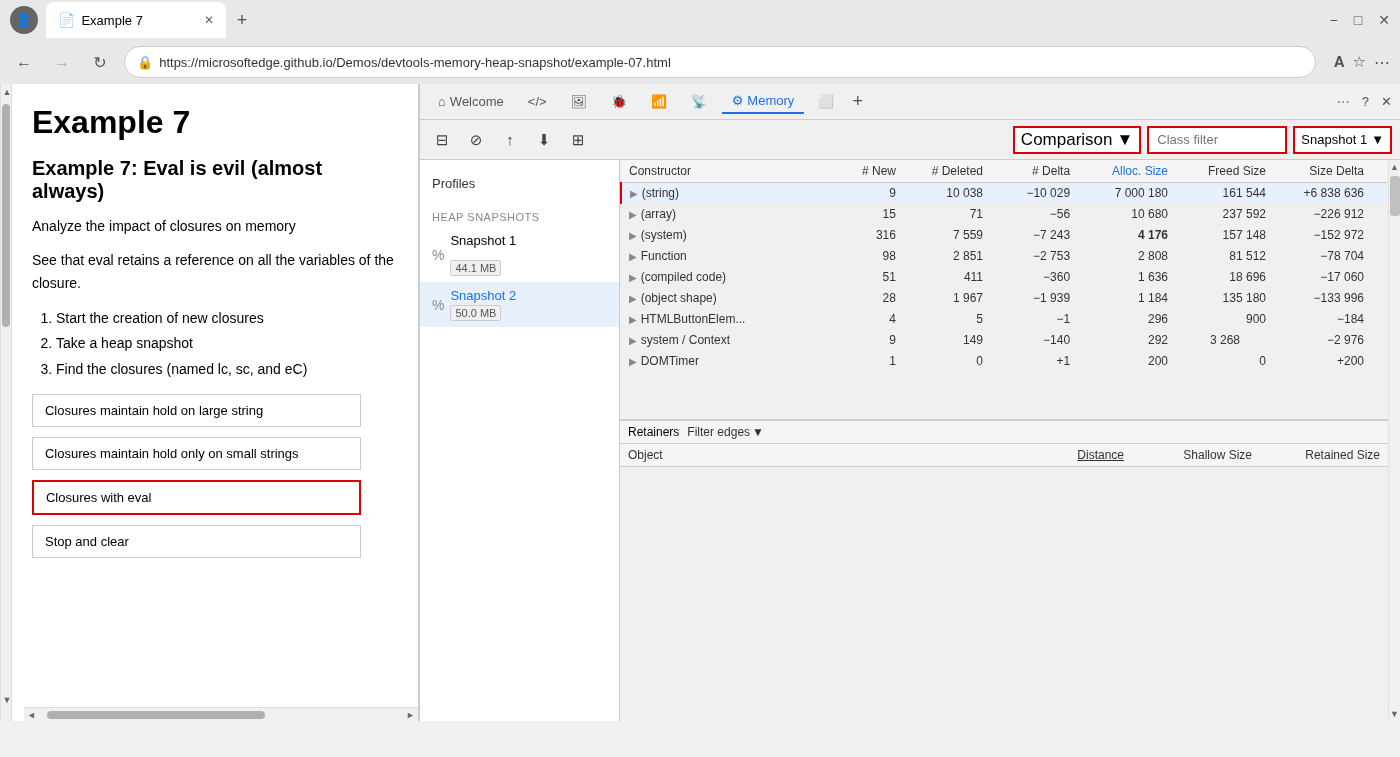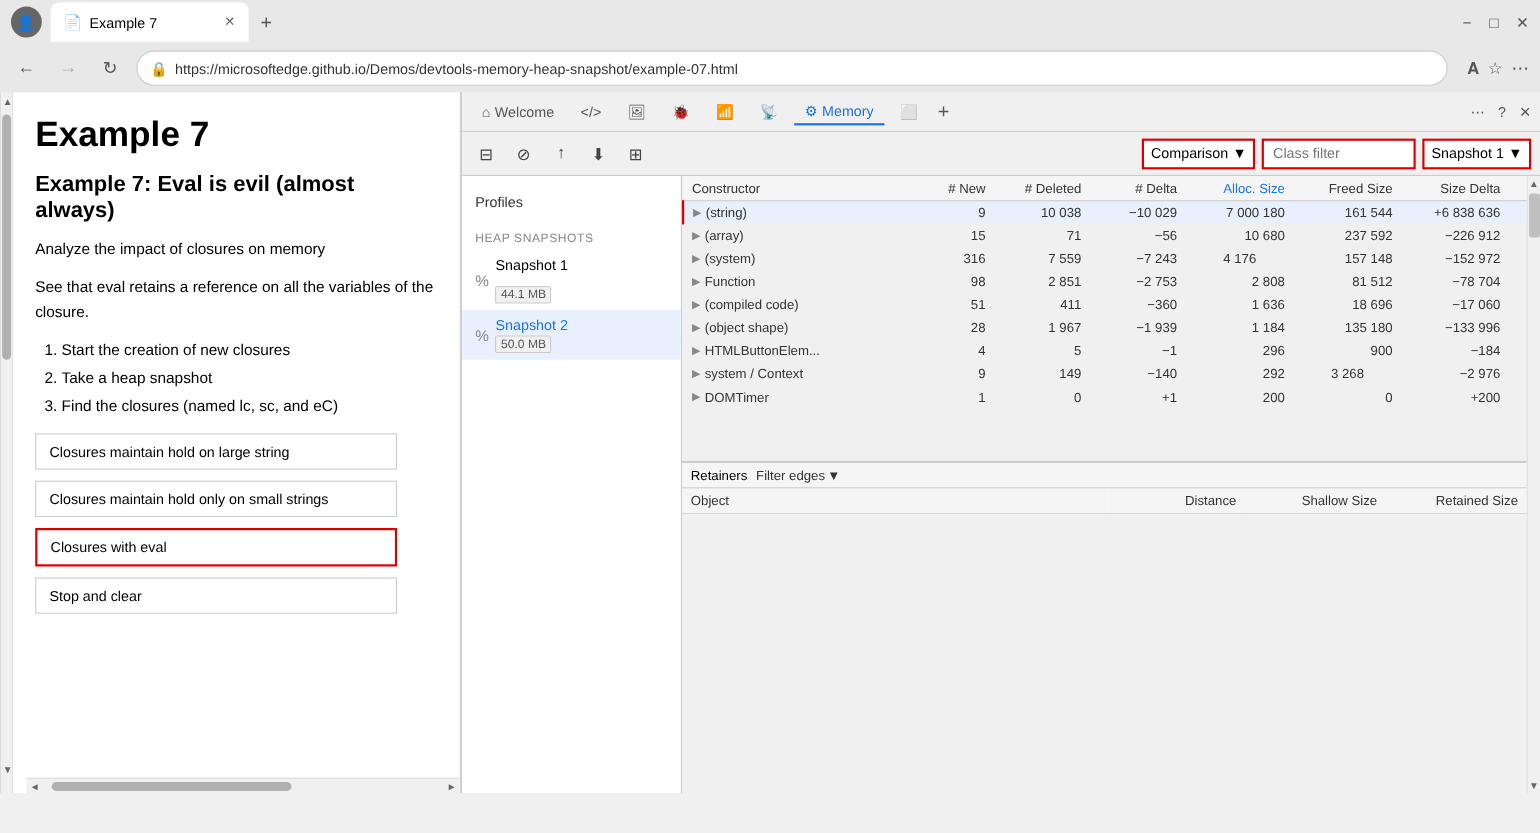--- a/index.html
+++ b/index.html
@@ -37,21 +37,21 @@
     .dt-tabs { display: flex; align-items: center; background: #f0f0f0; border-bottom: 1px solid #ccc; height: 36px; padding: 0 8px; gap: 4px; }
     .dt-tab { padding: 4px 10px; font-size: 13px; color: #555; cursor: pointer; display: flex; align-items: center; gap: 4px; }
     .dt-tab.active { color: #1a73e8; border-bottom: 2px solid #1a73e8; }
     .dt-tab-new { margin-left: auto; font-size: 18px; color: #555; cursor: pointer; }
     .dt-tab-more { font-size: 13px; color: #555; cursor: pointer; margin-left: 4px; }
     .dt-tab-help { font-size: 13px; color: #555; cursor: pointer; }
     .dt-tab-close { font-size: 13px; color: #555; cursor: pointer; }
 
     
     .memory-topbar { display: flex; align-items: center; background: #f0f0f0; border-bottom: 1px solid #ccc; height: 40px; padding: 0 8px; gap: 6px; }
-    .comparison-select { border: 2px solid #d00; background: white; padding: 3px 6px; font-size: 13px; cursor: pointer; display: flex; align-items: center; gap: 4px; height: 28px; }
+    .comparison-select { border: 2px solid #d00; background: white; padding: 3px 6px; font-size: 17px; cursor: pointer; display: flex; align-items: center; gap: 4px; height: 28px; }
     .class-filter-input { border: 2px solid #d00; background: white; padding: 3px 8px; font-size: 13px; height: 28px; width: 140px; color: #999; }
     .snapshot-select { border: 2px solid #d00; background: white; padding: 3px 6px; font-size: 13px; cursor: pointer; display: flex; align-items: center; gap: 4px; height: 28px; }
 
     
     .memory-layout { display: flex; flex: 1; overflow: hidden; }
     .profiles-panel { width: 200px; background: white; border-right: 1px solid #ccc; padding: 8px 0; }
     .profiles-title { font-size: 12px; color: #555; padding: 4px 12px; font-weight: 500; }
     .profiles-section { font-size: 11px; color: #888; padding: 4px 12px; text-transform: uppercase; letter-spacing: 0.5px; margin-top: 8px; }
     .profile-item { display: flex; align-items: center; gap: 6px; padding: 6px 12px; cursor: pointer; font-size: 13px; }
     .profile-item.selected { background: #e8f0fe; color: #1a73e8; }
@@ -278,21 +278,21 @@
                   <td style="width: 12px;"></td>
                 </tr>
                 <tr>
                   <td style="display: flex; align-items: center; gap: 4px; padding: 3px 8px;">
                     <span style="color: rgb(136, 136, 136); font-size: 10px; cursor: pointer;">▶</span>
                     <span>(system)</span>
                   </td>
                   <td style="text-align: right; padding: 3px 8px;">316</td>
                   <td style="text-align: right; padding: 3px 8px;">7 559</td>
                   <td style="text-align: right; padding: 3px 8px;">−7 243</td>
-                  <td style="text-align: center; padding: 3px 8px;">4 176</td>
+                  <td style="text-align: right; padding: 3px 8px; font-weight: bold;">4 176</td>
                   <td style="text-align: right; padding: 3px 8px;">157 148</td>
                   <td style="text-align: right; padding: 3px 8px;">−152 972</td>
                   <td style="width: 12px;"></td>
                 </tr>
                 <tr>
                   <td style="display: flex; align-items: center; gap: 4px; padding: 3px 8px;">
                     <span style="color: rgb(136, 136, 136); font-size: 10px; cursor: pointer;">▶</span>
                     <span>Function</span>
                   </td>
                   <td style="text-align: right; padding: 3px 8px;">98</td>
@@ -378,21 +378,21 @@
             <button class="filter-edges-btn">
               <span>Filter edges</span>
               <span>▼</span>
             </button>
           </div>
           <div class="retainers-table">
             <table>
               <thead>
                 <tr>
                   <th style="min-width:300px;">Object</th>
-                  <th style="text-align:right; min-width:100px;">Distance</th>
+                  <th style="text-align:right; min-width:100px;text-decoration:underline;">Distance</th>
                   <th style="text-align:right; min-width:100px;">Shallow Size</th>
                   <th style="text-align:right; min-width:100px;">Retained Size</th>
                 </tr>
               </thead>
               <tbody>
                 
               </tbody>
             </table>
           </div>
         </div>

